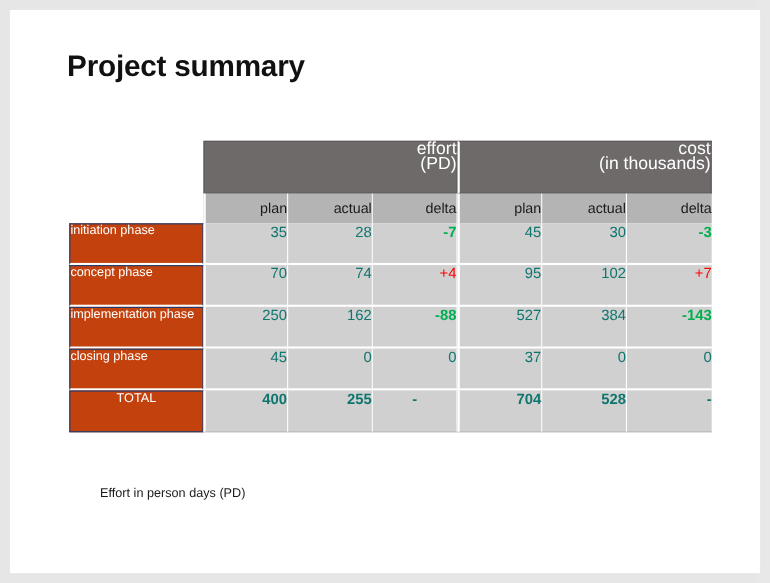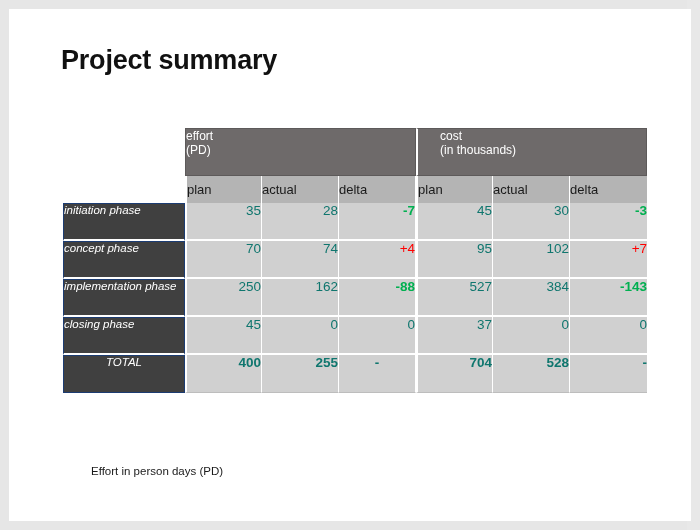--- a/index.html
+++ b/index.html
@@ -63,59 +63,58 @@
   .col-data   { width: 77px; }
 
   
   .grp-spacer {
     background: transparent;
     border: none;
   }
   .grp-head {
     background: #6e6a6a;
     color: #ffffff;
-    font-size: 12px;
+    font-size: 16px;
     font-weight: bold;
-    text-align: left;
+    text-align: right;
     height: 48px;
     line-height: 14px;
     border: 1px solid #5d5a5a;
     box-sizing: border-box;
     padding-top: 10px;
   }
   .grp-head .l2 { display: block; }
   .grp-head.right-group { border-left: 2px solid #ffffff; padding-left: 22px; }
 
   
   .sub-head {
     background: #b4b4b4;
     color: #1a1a1a;
     font-size: 13px;
-    text-align: left;
+    text-align: right;
     height: 27px;
     line-height: 27px;
     border-right: 1px solid #ffffff;
     box-sizing: border-box;
   }
   .sub-head.grp-start { border-left: 2px solid #ffffff; }
   .sub-head.last { border-right: none; }
 
   
   .row-label {
-    background: #404040;
+    background: #c2410c;
     color: #ffffff;
     font-size: 11.5px;
     font-weight: bold;
     height: 38px;
     box-sizing: border-box;
     padding: 7px 0 0 9px;
     line-height: 13px;
     border: 1px solid #1c3c72;
     border-bottom: 2px solid #ffffff;
-    font-style: italic;
   }
   .row-label.total-label { border-bottom: 1px solid #1c3c72; text-align: center; }
 
   
   .cell {
     background: #d0d0d0;
     color: #0f766e;
     font-size: 13.5px;
     height: 38px;
     box-sizing: border-box;
@@ -128,21 +127,21 @@
   .cell.last { border-right: none; }
   .cell.bold { font-weight: bold; }
   .cell.center { text-align: center; padding-right: 0; }
   .cell.pos { color: #ff0000; }
   .cell.neg { color: #00b050; font-weight: bold; }
   .row-total .cell { border-bottom: 1px solid #bdbdbd; }
 
   .footnote {
     position: absolute;
     left: 62px;
-    top: 456px;
+    top: 434px;
     font-size: 11.5px;
     color: #1a1a1a;
     white-space: nowrap;
     padding-left: 20px;
   }
 </style>
 </head>
 <body>
 
 <div class="slide-frame">

